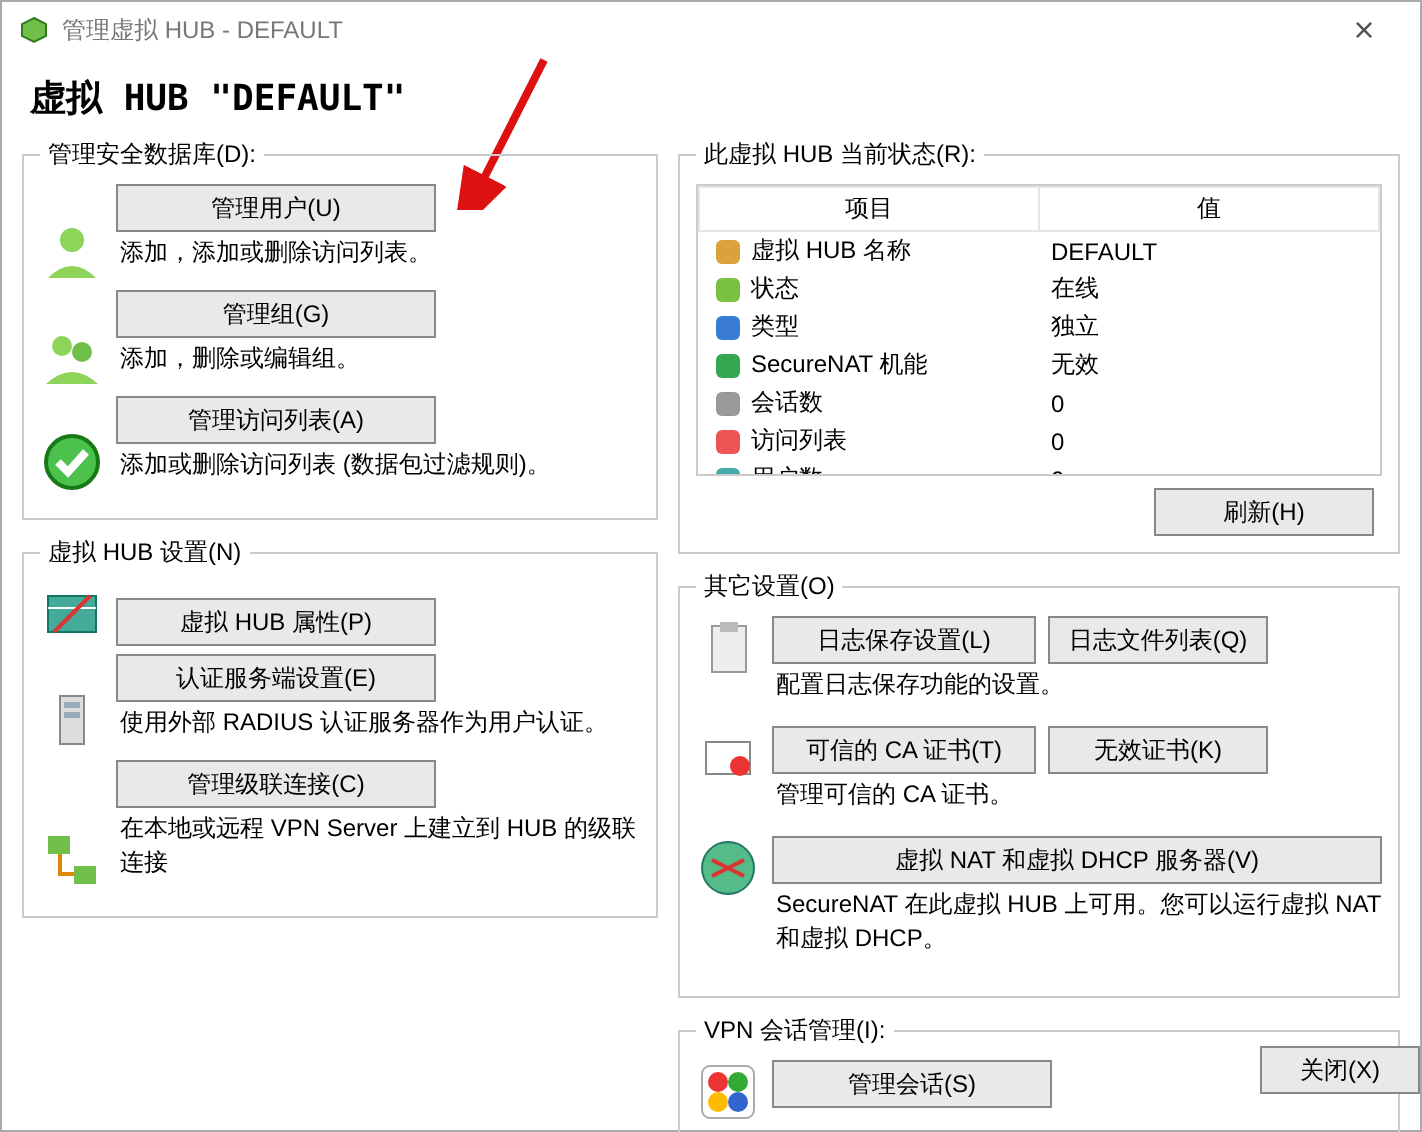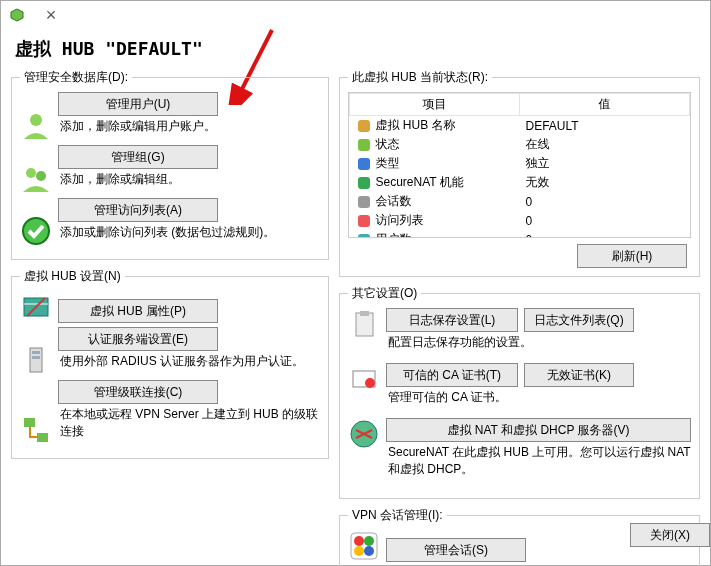--- a/index.html
+++ b/index.html
@@ -38,20 +38,21 @@
 </head>
 <body>
 
 <div class="window">
   <div class="titlebar">
     <span class="icon">
       <svg width="16" height="16">
           <polygon points="8,2 14,5 14,11 8,14 2,11 2,5" fill="#6fbf4a" stroke="#2f7a1a"></polygon>
         </svg>
     </span>
+    <span class="title">管理虚拟 HUB - DEFAULT</span>
     <span class="close">×</span>
   </div>
 
   <svg class="arrow" width="110" height="80">
     <defs>
         <marker id="ah" markerWidth="10" markerHeight="10" refX="2" refY="3" orient="auto">
           <path d="M0,0 L0,6 L9,3 z" fill="#d11"></path>
         </marker>
       </defs>
     <line x1="105" y1="5" x2="72" y2="70" stroke="#d11" stroke-width="4" marker-end="url(#ah)"></line>
@@ -67,21 +68,21 @@
 
           <div class="item">
             <span class="icon-sq">
                 <svg width="32" height="32">
                   <circle cx="16" cy="11" r="6" fill="#8fd45a"></circle>
                   <path d="M4 30 Q16 18 28 30" fill="#8fd45a"></path>
                 </svg>
               </span>
             <div class="item-body">
               <div class="btn">管理用户(U)</div>
-              <div class="desc">添加，删除或编辑用户账户。</div>
+              <div class="desc">添加，添加或删除访问列表。</div>
             </div>
           </div>
 
           <div class="item">
             <span class="icon-sq">
                 <svg width="32" height="32">
                   <circle cx="11" cy="11" r="5" fill="#8fd45a"></circle>
                   <circle cx="21" cy="14" r="5" fill="#6fbf4a"></circle>
                   <path d="M3 30 Q16 18 29 30" fill="#8fd45a"></path>
                 </svg>
@@ -260,21 +261,21 @@
               <div class="btns">
                   <span class="btn btn-wd">虚拟 NAT 和虚拟 DHCP 服务器(V)</span>
                 </div>
               <div class="desc">SecureNAT 在此虚拟 HUB 上可用。您可以运行虚拟 NAT 和虚拟 DHCP。</div>
             </div>
           </div>
         </fieldset>
 
         <fieldset style="padding-bottom:10px">
           <legend>VPN 会话管理(I):</legend>
-          <div class="inline-row" style="align-items:flex-end; margin:0">
+          <div class="inline-row" style="align-items:flex-start; margin:0">
             <span class="icon-sq">
                 <svg width="32" height="32">
                   <rect x="3" y="3" width="26" height="26" rx="4" fill="#fff" stroke="#aaa"></rect>
                   <circle cx="11" cy="11" r="5" fill="#e33"></circle>
                   <circle cx="21" cy="11" r="5" fill="#3a3"></circle>
                   <circle cx="11" cy="21" r="5" fill="#fb0"></circle>
                   <circle cx="21" cy="21" r="5" fill="#36c"></circle>
                 </svg>
               </span>
             <span class="btn" style="min-width:140px">管理会话(S)</span>

